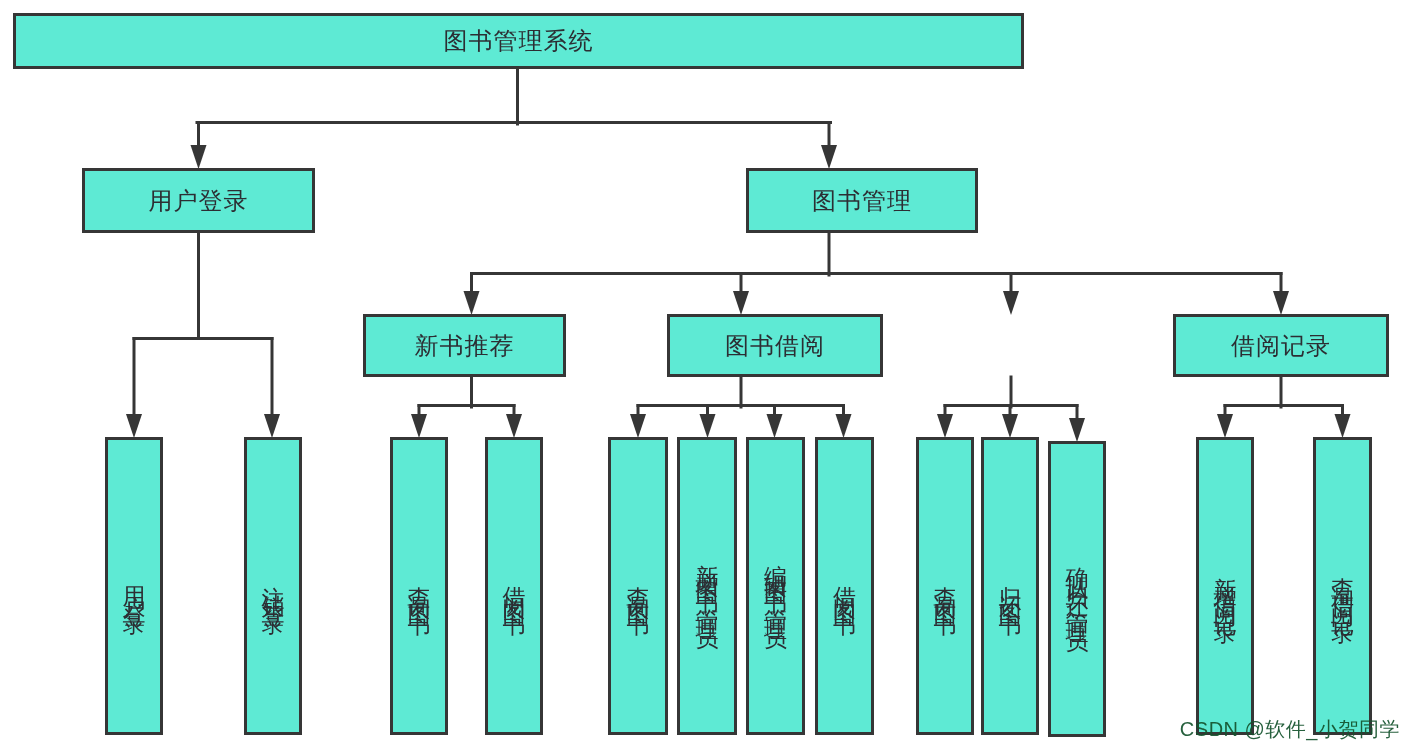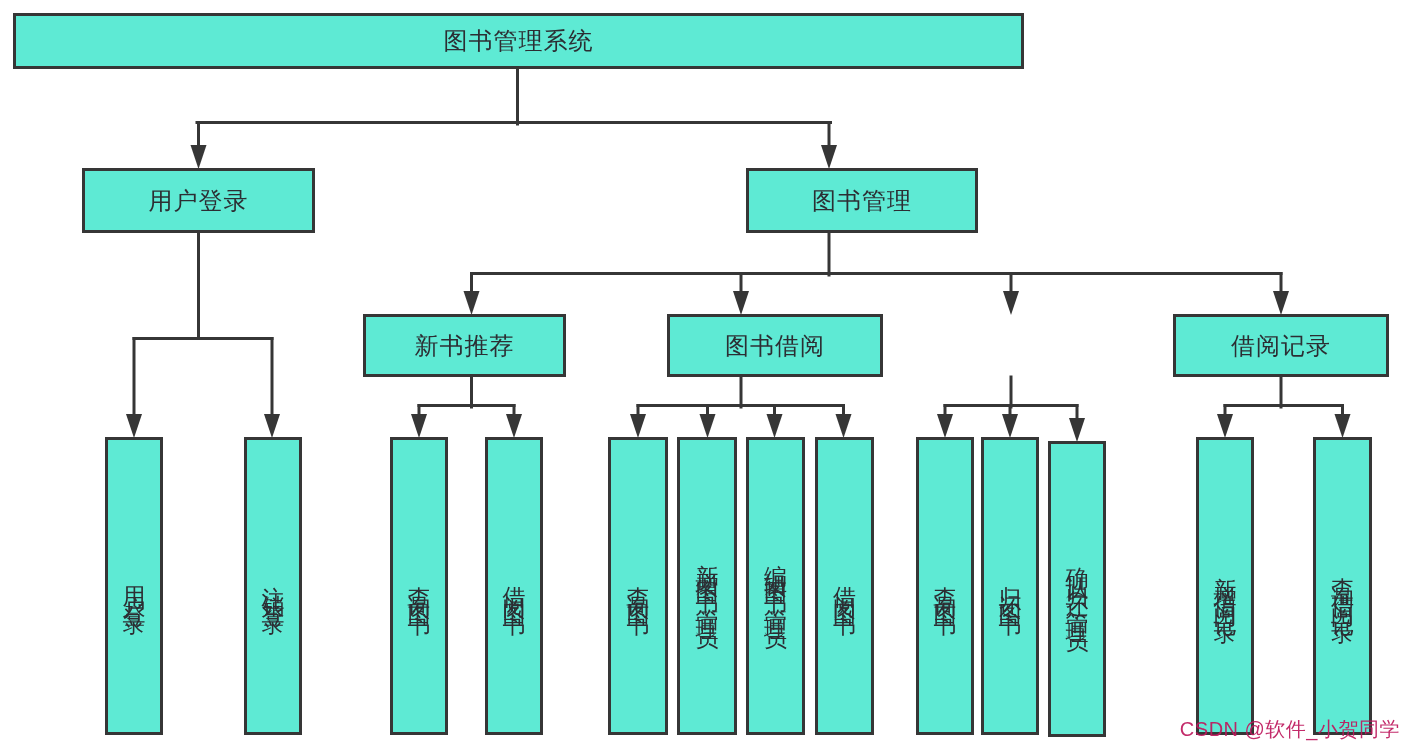--- a/index.html
+++ b/index.html
@@ -38,21 +38,21 @@
     line-height: 1;
     color: #2c2e33;
     max-height: 290px;
   }
   .watermark {
     position: absolute;
     top: 716px;
     right: 5px;
     font-size: 20px;
     letter-spacing: 0.5px;
-    color: #be185d;
+    color: #14532d;
     opacity: 0.92;
     z-index: 3;
     white-space: nowrap;
   }
 </style>
 </head>
 <body>
 
 <div class="canvas">
 

